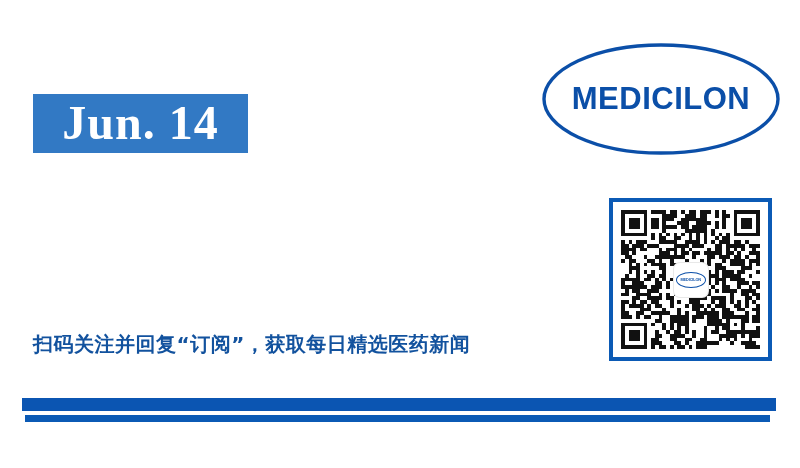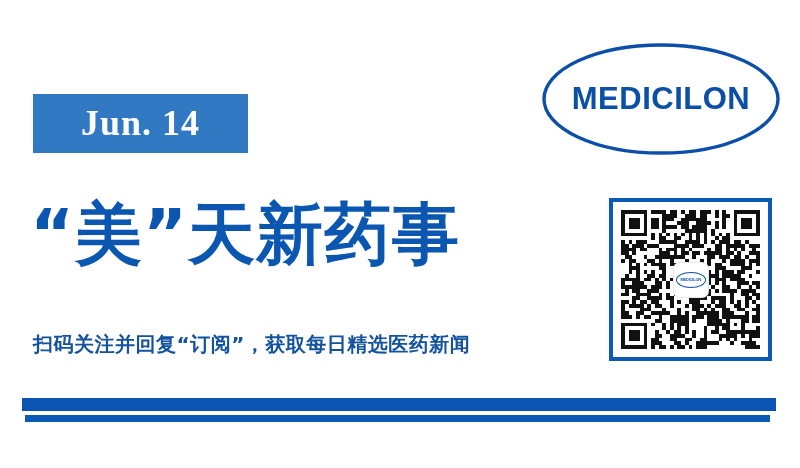--- a/index.html
+++ b/index.html
@@ -54,21 +54,21 @@
     width: 215px;
     height: 59px;
     background: #3279C4;
     display: flex;
     align-items: center;
     justify-content: center;
   }
   .date-badge-text {
     font-family: "Liberation Serif", "DejaVu Serif", serif;
     font-weight: bold;
-    font-size: 36px;
+    font-size: 48px;
     color: #ffffff;
     line-height: 1;
     letter-spacing: 1px;
     white-space: nowrap;
     transform: translateY(-1px);
   }
 
   
   .headline {
     position: absolute;
@@ -185,21 +185,20 @@
     <svg viewBox="0 0 240 116" xmlns="http://www.w3.org/2000/svg">
       <ellipse cx="120" cy="58" rx="117" ry="54" fill="#ffffff" stroke="#0B4FA8" stroke-width="3.4"></ellipse>
     </svg>
     <div class="brand-wordmark">MEDICILON</div>
   </div>
 
   <div class="date-badge">
     <span class="date-badge-text">Jun. 14</span>
   </div>
 
-  <div class="headline">“美”天新药事</div>
 
   <div class="subhead">扫码关注并回复“订阅”，获取每日精选医药新闻</div>
 
   <div class="qr-frame">
     <div class="qr-canvas">
       <svg id="qr-svg" viewBox="0 0 37 37" shape-rendering="crispEdges" xmlns="http://www.w3.org/2000/svg">
           <path d="M0 0h1v1h-1zM1 0h1v1h-1zM2 0h1v1h-1zM3 0h1v1h-1zM4 0h1v1h-1zM5 0h1v1h-1zM6 0h1v1h-1zM8 0h1v1h-1zM9 0h1v1h-1zM10 0h1v1h-1zM11 0h1v1h-1zM13 0h1v1h-1zM14 0h1v1h-1zM16 0h1v1h-1zM18 0h1v1h-1zM19 0h1v1h-1zM21 0h1v1h-1zM22 0h1v1h-1zM23 0h1v1h-1zM25 0h1v1h-1zM27 0h1v1h-1zM30 0h1v1h-1zM31 0h1v1h-1zM32 0h1v1h-1zM33 0h1v1h-1zM34 0h1v1h-1zM35 0h1v1h-1zM36 0h1v1h-1zM0 1h1v1h-1zM6 1h1v1h-1zM11 1h1v1h-1zM12 1h1v1h-1zM13 1h1v1h-1zM14 1h1v1h-1zM17 1h1v1h-1zM18 1h1v1h-1zM19 1h1v1h-1zM21 1h1v1h-1zM22 1h1v1h-1zM25 1h1v1h-1zM27 1h1v1h-1zM28 1h1v1h-1zM30 1h1v1h-1zM36 1h1v1h-1zM0 2h1v1h-1zM2 2h1v1h-1zM3 2h1v1h-1zM4 2h1v1h-1zM6 2h1v1h-1zM8 2h1v1h-1zM9 2h1v1h-1zM11 2h1v1h-1zM12 2h1v1h-1zM13 2h1v1h-1zM16 2h1v1h-1zM17 2h1v1h-1zM18 2h1v1h-1zM19 2h1v1h-1zM20 2h1v1h-1zM21 2h1v1h-1zM22 2h1v1h-1zM27 2h1v1h-1zM30 2h1v1h-1zM32 2h1v1h-1zM33 2h1v1h-1zM34 2h1v1h-1zM36 2h1v1h-1zM0 3h1v1h-1zM2 3h1v1h-1zM3 3h1v1h-1zM4 3h1v1h-1zM6 3h1v1h-1zM8 3h1v1h-1zM9 3h1v1h-1zM11 3h1v1h-1zM15 3h1v1h-1zM16 3h1v1h-1zM17 3h1v1h-1zM20 3h1v1h-1zM21 3h1v1h-1zM22 3h1v1h-1zM23 3h1v1h-1zM25 3h1v1h-1zM27 3h1v1h-1zM30 3h1v1h-1zM32 3h1v1h-1zM33 3h1v1h-1zM34 3h1v1h-1zM36 3h1v1h-1zM0 4h1v1h-1zM2 4h1v1h-1zM3 4h1v1h-1zM4 4h1v1h-1zM6 4h1v1h-1zM8 4h1v1h-1zM9 4h1v1h-1zM11 4h1v1h-1zM12 4h1v1h-1zM13 4h1v1h-1zM14 4h1v1h-1zM16 4h1v1h-1zM17 4h1v1h-1zM19 4h1v1h-1zM20 4h1v1h-1zM21 4h1v1h-1zM22 4h1v1h-1zM25 4h1v1h-1zM27 4h1v1h-1zM30 4h1v1h-1zM32 4h1v1h-1zM33 4h1v1h-1zM34 4h1v1h-1zM36 4h1v1h-1zM0 5h1v1h-1zM6 5h1v1h-1zM11 5h1v1h-1zM17 5h1v1h-1zM18 5h1v1h-1zM19 5h1v1h-1zM20 5h1v1h-1zM21 5h1v1h-1zM22 5h1v1h-1zM24 5h1v1h-1zM30 5h1v1h-1zM36 5h1v1h-1zM0 6h1v1h-1zM1 6h1v1h-1zM2 6h1v1h-1zM3 6h1v1h-1zM4 6h1v1h-1zM5 6h1v1h-1zM6 6h1v1h-1zM8 6h1v1h-1zM10 6h1v1h-1zM12 6h1v1h-1zM14 6h1v1h-1zM16 6h1v1h-1zM18 6h1v1h-1zM20 6h1v1h-1zM22 6h1v1h-1zM24 6h1v1h-1zM26 6h1v1h-1zM28 6h1v1h-1zM30 6h1v1h-1zM31 6h1v1h-1zM32 6h1v1h-1zM33 6h1v1h-1zM34 6h1v1h-1zM35 6h1v1h-1zM36 6h1v1h-1zM8 7h1v1h-1zM10 7h1v1h-1zM11 7h1v1h-1zM14 7h1v1h-1zM15 7h1v1h-1zM18 7h1v1h-1zM20 7h1v1h-1zM22 7h1v1h-1zM25 7h1v1h-1zM27 7h1v1h-1zM28 7h1v1h-1zM0 8h1v1h-1zM2 8h1v1h-1zM4 8h1v1h-1zM5 8h1v1h-1zM6 8h1v1h-1zM10 8h1v1h-1zM11 8h1v1h-1zM12 8h1v1h-1zM13 8h1v1h-1zM14 8h1v1h-1zM17 8h1v1h-1zM18 8h1v1h-1zM19 8h1v1h-1zM20 8h1v1h-1zM22 8h1v1h-1zM24 8h1v1h-1zM26 8h1v1h-1zM27 8h1v1h-1zM28 8h1v1h-1zM30 8h1v1h-1zM31 8h1v1h-1zM33 8h1v1h-1zM0 9h1v1h-1zM1 9h1v1h-1zM3 9h1v1h-1zM4 9h1v1h-1zM5 9h1v1h-1zM7 9h1v1h-1zM8 9h1v1h-1zM9 9h1v1h-1zM14 9h1v1h-1zM15 9h1v1h-1zM16 9h1v1h-1zM17 9h1v1h-1zM19 9h1v1h-1zM20 9h1v1h-1zM21 9h1v1h-1zM25 9h1v1h-1zM26 9h1v1h-1zM28 9h1v1h-1zM29 9h1v1h-1zM30 9h1v1h-1zM31 9h1v1h-1zM32 9h1v1h-1zM34 9h1v1h-1zM35 9h1v1h-1zM36 9h1v1h-1zM0 10h1v1h-1zM1 10h1v1h-1zM2 10h1v1h-1zM3 10h1v1h-1zM5 10h1v1h-1zM6 10h1v1h-1zM10 10h1v1h-1zM12 10h1v1h-1zM13 10h1v1h-1zM14 10h1v1h-1zM16 10h1v1h-1zM18 10h1v1h-1zM23 10h1v1h-1zM25 10h1v1h-1zM26 10h1v1h-1zM28 10h1v1h-1zM30 10h1v1h-1zM32 10h1v1h-1zM35 10h1v1h-1zM0 11h1v1h-1zM1 11h1v1h-1zM3 11h1v1h-1zM10 11h1v1h-1zM11 11h1v1h-1zM12 11h1v1h-1zM14 11h1v1h-1zM16 11h1v1h-1zM17 11h1v1h-1zM19 11h1v1h-1zM20 11h1v1h-1zM22 11h1v1h-1zM23 11h1v1h-1zM24 11h1v1h-1zM25 11h1v1h-1zM26 11h1v1h-1zM28 11h1v1h-1zM29 11h1v1h-1zM31 11h1v1h-1zM34 11h1v1h-1zM35 11h1v1h-1zM36 11h1v1h-1zM1 12h1v1h-1zM2 12h1v1h-1zM6 12h1v1h-1zM9 12h1v1h-1zM10 12h1v1h-1zM11 12h1v1h-1zM12 12h1v1h-1zM13 12h1v1h-1zM14 12h1v1h-1zM15 12h1v1h-1zM16 12h1v1h-1zM19 12h1v1h-1zM23 12h1v1h-1zM24 12h1v1h-1zM26 12h1v1h-1zM27 12h1v1h-1zM28 12h1v1h-1zM30 12h1v1h-1zM31 12h1v1h-1zM33 12h1v1h-1zM36 12h1v1h-1zM0 13h1v1h-1zM2 13h1v1h-1zM3 13h1v1h-1zM7 13h1v1h-1zM8 13h1v1h-1zM10 13h1v1h-1zM13 13h1v1h-1zM17 13h1v1h-1zM21 13h1v1h-1zM23 13h1v1h-1zM27 13h1v1h-1zM29 13h1v1h-1zM30 13h1v1h-1zM31 13h1v1h-1zM32 13h1v1h-1zM34 13h1v1h-1zM35 13h1v1h-1zM36 13h1v1h-1zM2 14h1v1h-1zM4 14h1v1h-1zM6 14h1v1h-1zM8 14h1v1h-1zM9 14h1v1h-1zM10 14h1v1h-1zM11 14h1v1h-1zM13 14h1v1h-1zM14 14h1v1h-1zM18 14h1v1h-1zM19 14h1v1h-1zM21 14h1v1h-1zM23 14h1v1h-1zM25 14h1v1h-1zM26 14h1v1h-1zM29 14h1v1h-1zM30 14h1v1h-1zM31 14h1v1h-1zM32 14h1v1h-1zM34 14h1v1h-1zM36 14h1v1h-1zM2 15h1v1h-1zM3 15h1v1h-1zM4 15h1v1h-1zM10 15h1v1h-1zM11 15h1v1h-1zM14 15h1v1h-1zM25 15h1v1h-1zM26 15h1v1h-1zM27 15h1v1h-1zM32 15h1v1h-1zM33 15h1v1h-1zM34 15h1v1h-1zM2 16h1v1h-1zM4 16h1v1h-1zM6 16h1v1h-1zM8 16h1v1h-1zM11 16h1v1h-1zM23 16h1v1h-1zM25 16h1v1h-1zM27 16h1v1h-1zM28 16h1v1h-1zM29 16h1v1h-1zM31 16h1v1h-1zM32 16h1v1h-1zM36 16h1v1h-1zM1 17h1v1h-1zM4 17h1v1h-1zM7 17h1v1h-1zM8 17h1v1h-1zM10 17h1v1h-1zM11 17h1v1h-1zM14 17h1v1h-1zM22 17h1v1h-1zM23 17h1v1h-1zM24 17h1v1h-1zM25 17h1v1h-1zM27 17h1v1h-1zM28 17h1v1h-1zM29 17h1v1h-1zM30 17h1v1h-1zM31 17h1v1h-1zM34 17h1v1h-1zM0 18h1v1h-1zM1 18h1v1h-1zM2 18h1v1h-1zM3 18h1v1h-1zM4 18h1v1h-1zM6 18h1v1h-1zM7 18h1v1h-1zM9 18h1v1h-1zM11 18h1v1h-1zM13 18h1v1h-1zM22 18h1v1h-1zM23 18h1v1h-1zM25 18h1v1h-1zM26 18h1v1h-1zM27 18h1v1h-1zM29 18h1v1h-1zM30 18h1v1h-1zM31 18h1v1h-1zM32 18h1v1h-1zM0 19h1v1h-1zM3 19h1v1h-1zM4 19h1v1h-1zM5 19h1v1h-1zM9 19h1v1h-1zM10 19h1v1h-1zM12 19h1v1h-1zM23 19h1v1h-1zM25 19h1v1h-1zM27 19h1v1h-1zM31 19h1v1h-1zM32 19h1v1h-1zM33 19h1v1h-1zM35 19h1v1h-1zM36 19h1v1h-1zM0 20h1v1h-1zM1 20h1v1h-1zM2 20h1v1h-1zM3 20h1v1h-1zM4 20h1v1h-1zM5 20h1v1h-1zM6 20h1v1h-1zM8 20h1v1h-1zM9 20h1v1h-1zM10 20h1v1h-1zM12 20h1v1h-1zM22 20h1v1h-1zM24 20h1v1h-1zM27 20h1v1h-1zM28 20h1v1h-1zM31 20h1v1h-1zM34 20h1v1h-1zM36 20h1v1h-1zM1 21h1v1h-1zM3 21h1v1h-1zM4 21h1v1h-1zM7 21h1v1h-1zM8 21h1v1h-1zM9 21h1v1h-1zM22 21h1v1h-1zM23 21h1v1h-1zM25 21h1v1h-1zM27 21h1v1h-1zM28 21h1v1h-1zM29 21h1v1h-1zM30 21h1v1h-1zM32 21h1v1h-1zM33 21h1v1h-1zM34 21h1v1h-1zM35 21h1v1h-1zM0 22h1v1h-1zM1 22h1v1h-1zM4 22h1v1h-1zM5 22h1v1h-1zM6 22h1v1h-1zM7 22h1v1h-1zM10 22h1v1h-1zM12 22h1v1h-1zM14 22h1v1h-1zM16 22h1v1h-1zM17 22h1v1h-1zM18 22h1v1h-1zM19 22h1v1h-1zM20 22h1v1h-1zM22 22h1v1h-1zM23 22h1v1h-1zM29 22h1v1h-1zM32 22h1v1h-1zM33 22h1v1h-1zM35 22h1v1h-1zM36 22h1v1h-1zM3 23h1v1h-1zM4 23h1v1h-1zM7 23h1v1h-1zM8 23h1v1h-1zM9 23h1v1h-1zM10 23h1v1h-1zM12 23h1v1h-1zM13 23h1v1h-1zM18 23h1v1h-1zM19 23h1v1h-1zM20 23h1v1h-1zM21 23h1v1h-1zM22 23h1v1h-1zM24 23h1v1h-1zM25 23h1v1h-1zM26 23h1v1h-1zM27 23h1v1h-1zM29 23h1v1h-1zM33 23h1v1h-1zM34 23h1v1h-1zM36 23h1v1h-1zM0 24h1v1h-1zM1 24h1v1h-1zM3 24h1v1h-1zM5 24h1v1h-1zM6 24h1v1h-1zM8 24h1v1h-1zM9 24h1v1h-1zM13 24h1v1h-1zM15 24h1v1h-1zM18 24h1v1h-1zM19 24h1v1h-1zM20 24h1v1h-1zM24 24h1v1h-1zM26 24h1v1h-1zM27 24h1v1h-1zM29 24h1v1h-1zM31 24h1v1h-1zM33 24h1v1h-1zM35 24h1v1h-1zM0 25h1v1h-1zM2 25h1v1h-1zM3 25h1v1h-1zM4 25h1v1h-1zM5 25h1v1h-1zM7 25h1v1h-1zM9 25h1v1h-1zM10 25h1v1h-1zM13 25h1v1h-1zM17 25h1v1h-1zM19 25h1v1h-1zM20 25h1v1h-1zM21 25h1v1h-1zM23 25h1v1h-1zM25 25h1v1h-1zM26 25h1v1h-1zM27 25h1v1h-1zM30 25h1v1h-1zM31 25h1v1h-1zM33 25h1v1h-1zM36 25h1v1h-1zM0 26h1v1h-1zM5 26h1v1h-1zM6 26h1v1h-1zM7 26h1v1h-1zM11 26h1v1h-1zM15 26h1v1h-1zM19 26h1v1h-1zM20 26h1v1h-1zM22 26h1v1h-1zM24 26h1v1h-1zM27 26h1v1h-1zM28 26h1v1h-1zM31 26h1v1h-1zM32 26h1v1h-1zM35 26h1v1h-1zM36 26h1v1h-1zM0 27h1v1h-1zM1 27h1v1h-1zM4 27h1v1h-1zM5 27h1v1h-1zM8 27h1v1h-1zM9 27h1v1h-1zM10 27h1v1h-1zM11 27h1v1h-1zM12 27h1v1h-1zM15 27h1v1h-1zM17 27h1v1h-1zM20 27h1v1h-1zM21 27h1v1h-1zM22 27h1v1h-1zM23 27h1v1h-1zM24 27h1v1h-1zM25 27h1v1h-1zM27 27h1v1h-1zM28 27h1v1h-1zM29 27h1v1h-1zM33 27h1v1h-1zM36 27h1v1h-1zM0 28h1v1h-1zM1 28h1v1h-1zM2 28h1v1h-1zM4 28h1v1h-1zM6 28h1v1h-1zM7 28h1v1h-1zM10 28h1v1h-1zM13 28h1v1h-1zM14 28h1v1h-1zM15 28h1v1h-1zM16 28h1v1h-1zM17 28h1v1h-1zM19 28h1v1h-1zM20 28h1v1h-1zM21 28h1v1h-1zM23 28h1v1h-1zM24 28h1v1h-1zM25 28h1v1h-1zM27 28h1v1h-1zM28 28h1v1h-1zM29 28h1v1h-1zM30 28h1v1h-1zM31 28h1v1h-1zM32 28h1v1h-1zM33 28h1v1h-1zM35 28h1v1h-1zM36 28h1v1h-1zM9 29h1v1h-1zM10 29h1v1h-1zM13 29h1v1h-1zM14 29h1v1h-1zM15 29h1v1h-1zM16 29h1v1h-1zM17 29h1v1h-1zM19 29h1v1h-1zM23 29h1v1h-1zM24 29h1v1h-1zM25 29h1v1h-1zM26 29h1v1h-1zM28 29h1v1h-1zM32 29h1v1h-1zM33 29h1v1h-1zM35 29h1v1h-1zM36 29h1v1h-1zM0 30h1v1h-1zM1 30h1v1h-1zM2 30h1v1h-1zM3 30h1v1h-1zM4 30h1v1h-1zM5 30h1v1h-1zM6 30h1v1h-1zM8 30h1v1h-1zM11 30h1v1h-1zM13 30h1v1h-1zM15 30h1v1h-1zM16 30h1v1h-1zM17 30h1v1h-1zM23 30h1v1h-1zM24 30h1v1h-1zM25 30h1v1h-1zM26 30h1v1h-1zM27 30h1v1h-1zM28 30h1v1h-1zM30 30h1v1h-1zM32 30h1v1h-1zM0 31h1v1h-1zM6 31h1v1h-1zM11 31h1v1h-1zM13 31h1v1h-1zM15 31h1v1h-1zM17 31h1v1h-1zM22 31h1v1h-1zM25 31h1v1h-1zM27 31h1v1h-1zM28 31h1v1h-1zM32 31h1v1h-1zM36 31h1v1h-1zM0 32h1v1h-1zM2 32h1v1h-1zM3 32h1v1h-1zM4 32h1v1h-1zM6 32h1v1h-1zM9 32h1v1h-1zM12 32h1v1h-1zM14 32h1v1h-1zM15 32h1v1h-1zM17 32h1v1h-1zM19 32h1v1h-1zM22 32h1v1h-1zM24 32h1v1h-1zM25 32h1v1h-1zM28 32h1v1h-1zM29 32h1v1h-1zM30 32h1v1h-1zM31 32h1v1h-1zM32 32h1v1h-1zM33 32h1v1h-1zM34 32h1v1h-1zM35 32h1v1h-1zM36 32h1v1h-1zM0 33h1v1h-1zM2 33h1v1h-1zM3 33h1v1h-1zM4 33h1v1h-1zM6 33h1v1h-1zM9 33h1v1h-1zM10 33h1v1h-1zM13 33h1v1h-1zM14 33h1v1h-1zM15 33h1v1h-1zM16 33h1v1h-1zM19 33h1v1h-1zM22 33h1v1h-1zM26 33h1v1h-1zM27 33h1v1h-1zM28 33h1v1h-1zM29 33h1v1h-1zM30 33h1v1h-1zM32 33h1v1h-1zM34 33h1v1h-1zM35 33h1v1h-1zM36 33h1v1h-1zM0 34h1v1h-1zM2 34h1v1h-1zM3 34h1v1h-1zM4 34h1v1h-1zM6 34h1v1h-1zM8 34h1v1h-1zM9 34h1v1h-1zM13 34h1v1h-1zM14 34h1v1h-1zM17 34h1v1h-1zM18 34h1v1h-1zM21 34h1v1h-1zM22 34h1v1h-1zM26 34h1v1h-1zM28 34h1v1h-1zM30 34h1v1h-1zM34 34h1v1h-1zM0 35h1v1h-1zM6 35h1v1h-1zM8 35h1v1h-1zM9 35h1v1h-1zM10 35h1v1h-1zM14 35h1v1h-1zM15 35h1v1h-1zM17 35h1v1h-1zM20 35h1v1h-1zM21 35h1v1h-1zM22 35h1v1h-1zM23 35h1v1h-1zM24 35h1v1h-1zM25 35h1v1h-1zM29 35h1v1h-1zM32 35h1v1h-1zM33 35h1v1h-1zM34 35h1v1h-1zM35 35h1v1h-1zM0 36h1v1h-1zM1 36h1v1h-1zM2 36h1v1h-1zM3 36h1v1h-1zM4 36h1v1h-1zM5 36h1v1h-1zM6 36h1v1h-1zM8 36h1v1h-1zM10 36h1v1h-1zM11 36h1v1h-1zM13 36h1v1h-1zM15 36h1v1h-1zM16 36h1v1h-1zM18 36h1v1h-1zM20 36h1v1h-1zM21 36h1v1h-1zM22 36h1v1h-1zM33 36h1v1h-1zM34 36h1v1h-1zM35 36h1v1h-1zM36 36h1v1h-1z" fill="#111111"></path>
         </svg>
       <div class="qr-center-logo">
         <div class="mini-ellipse">

